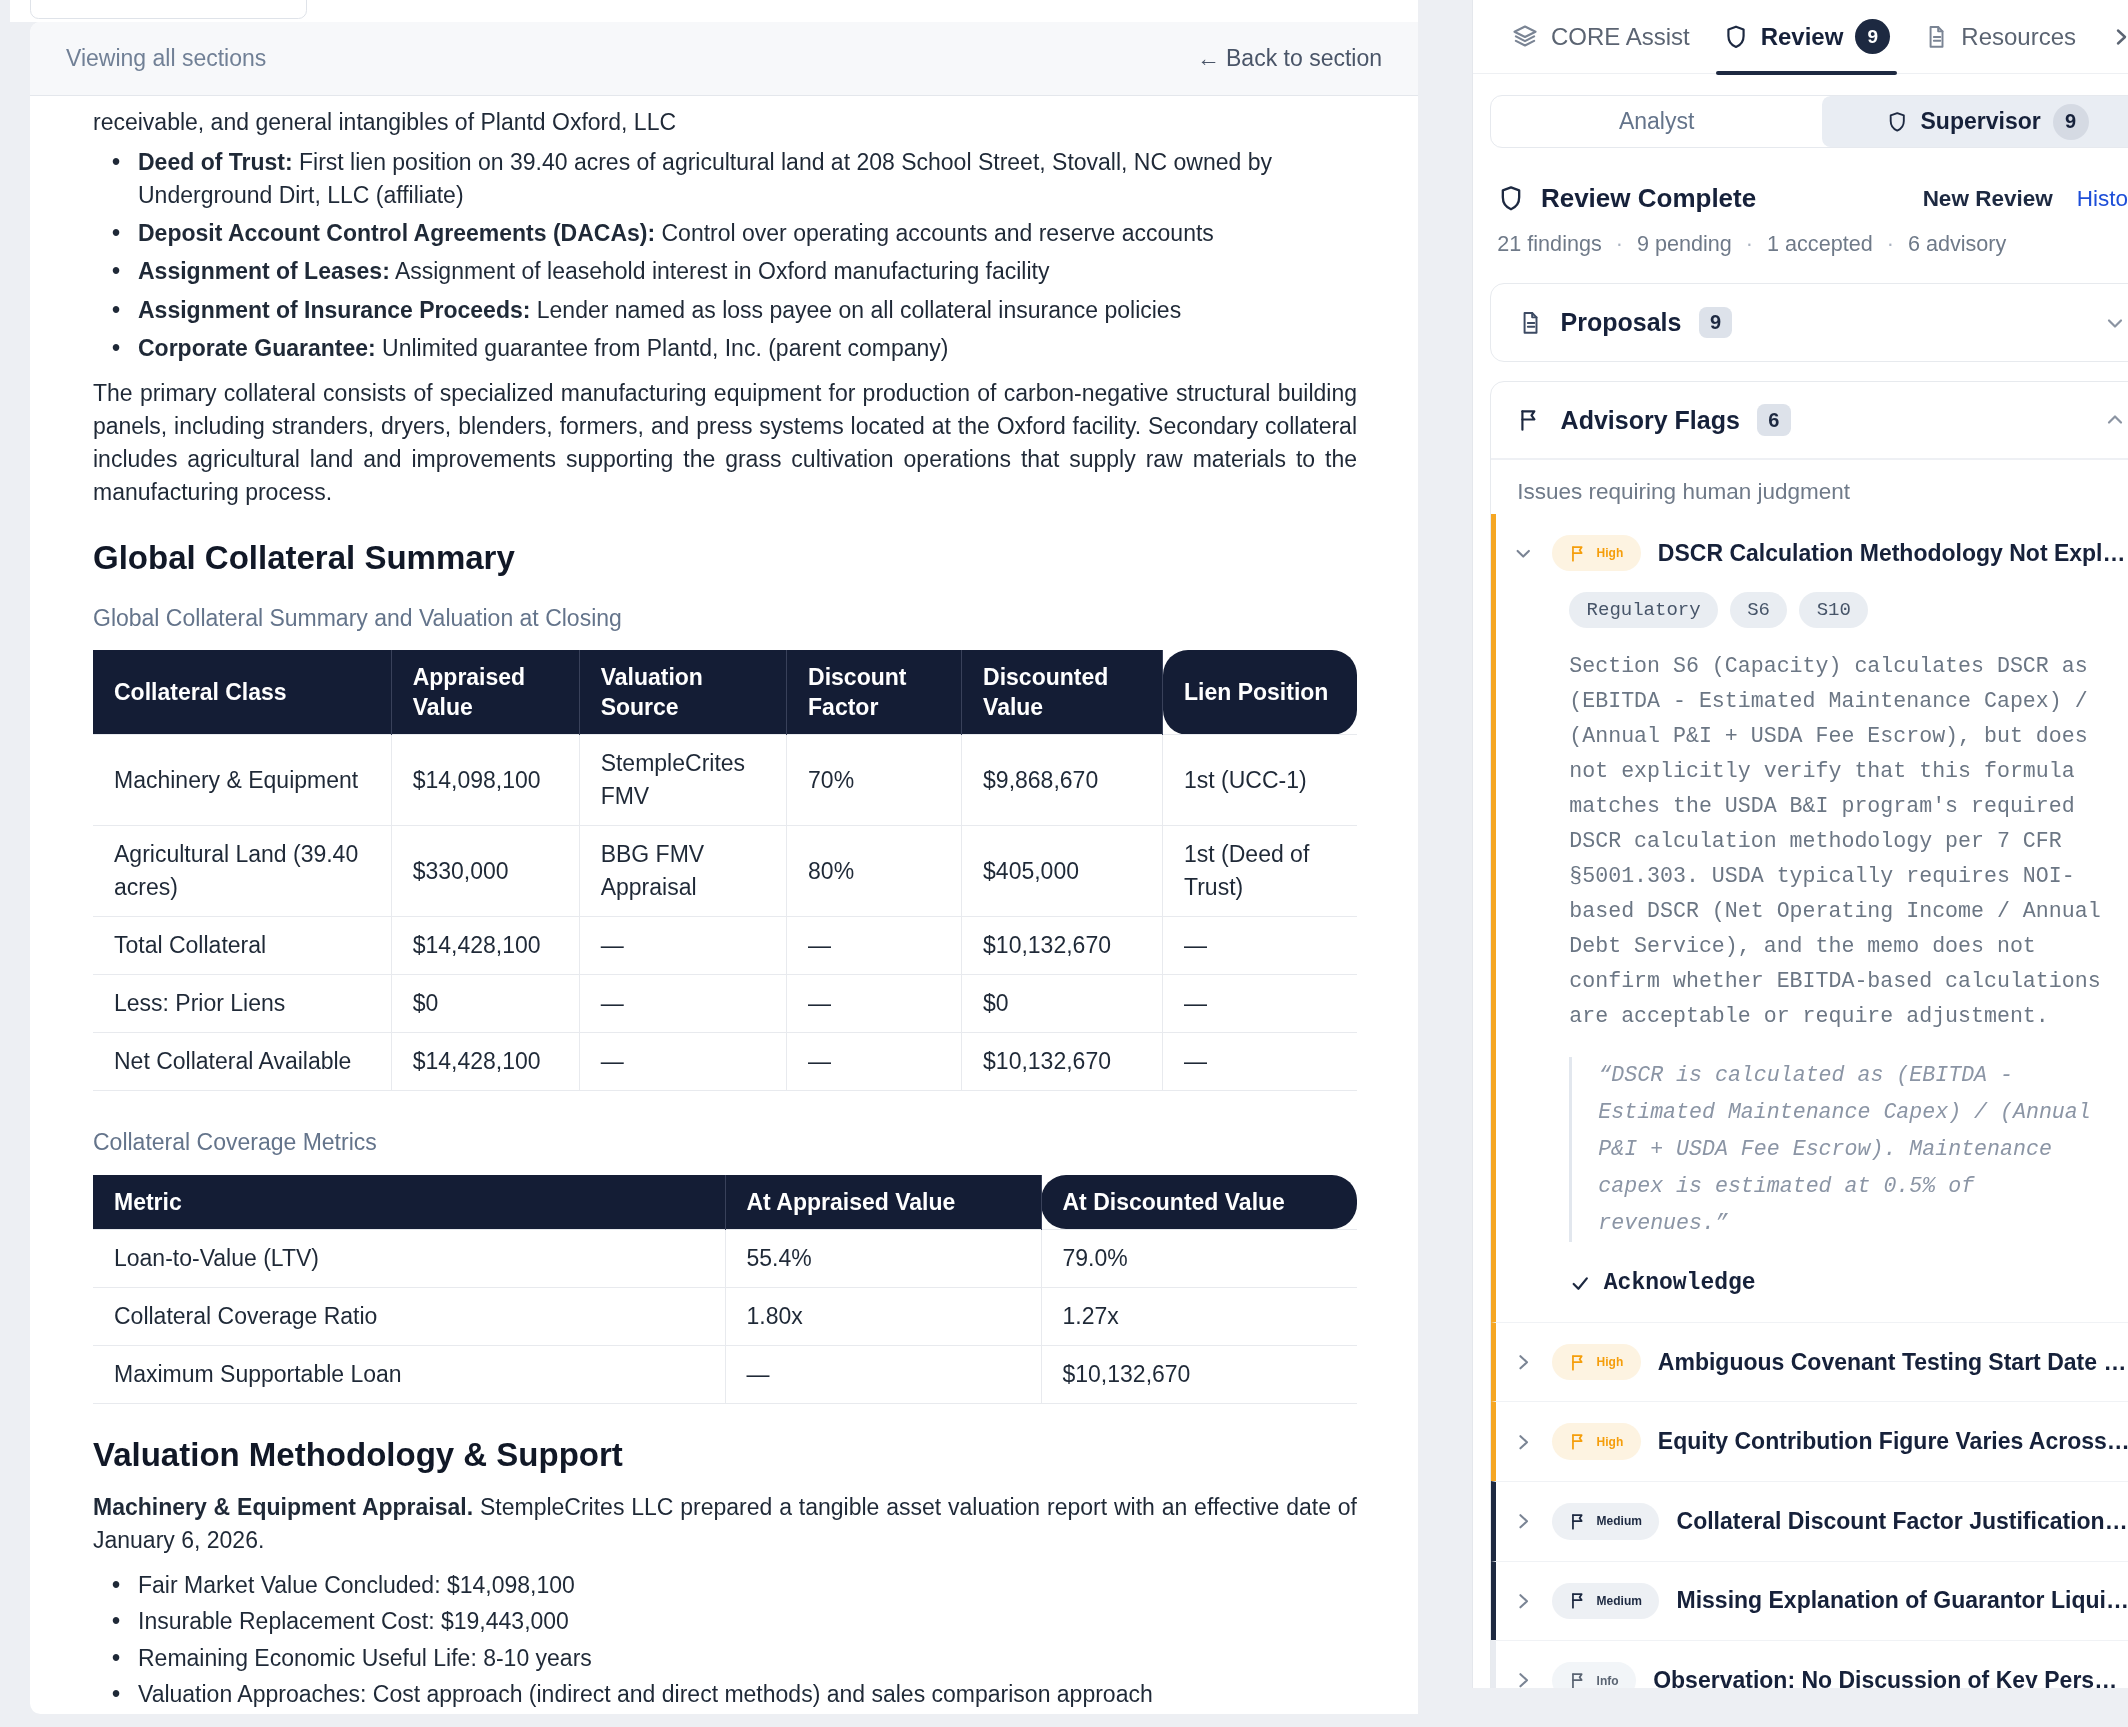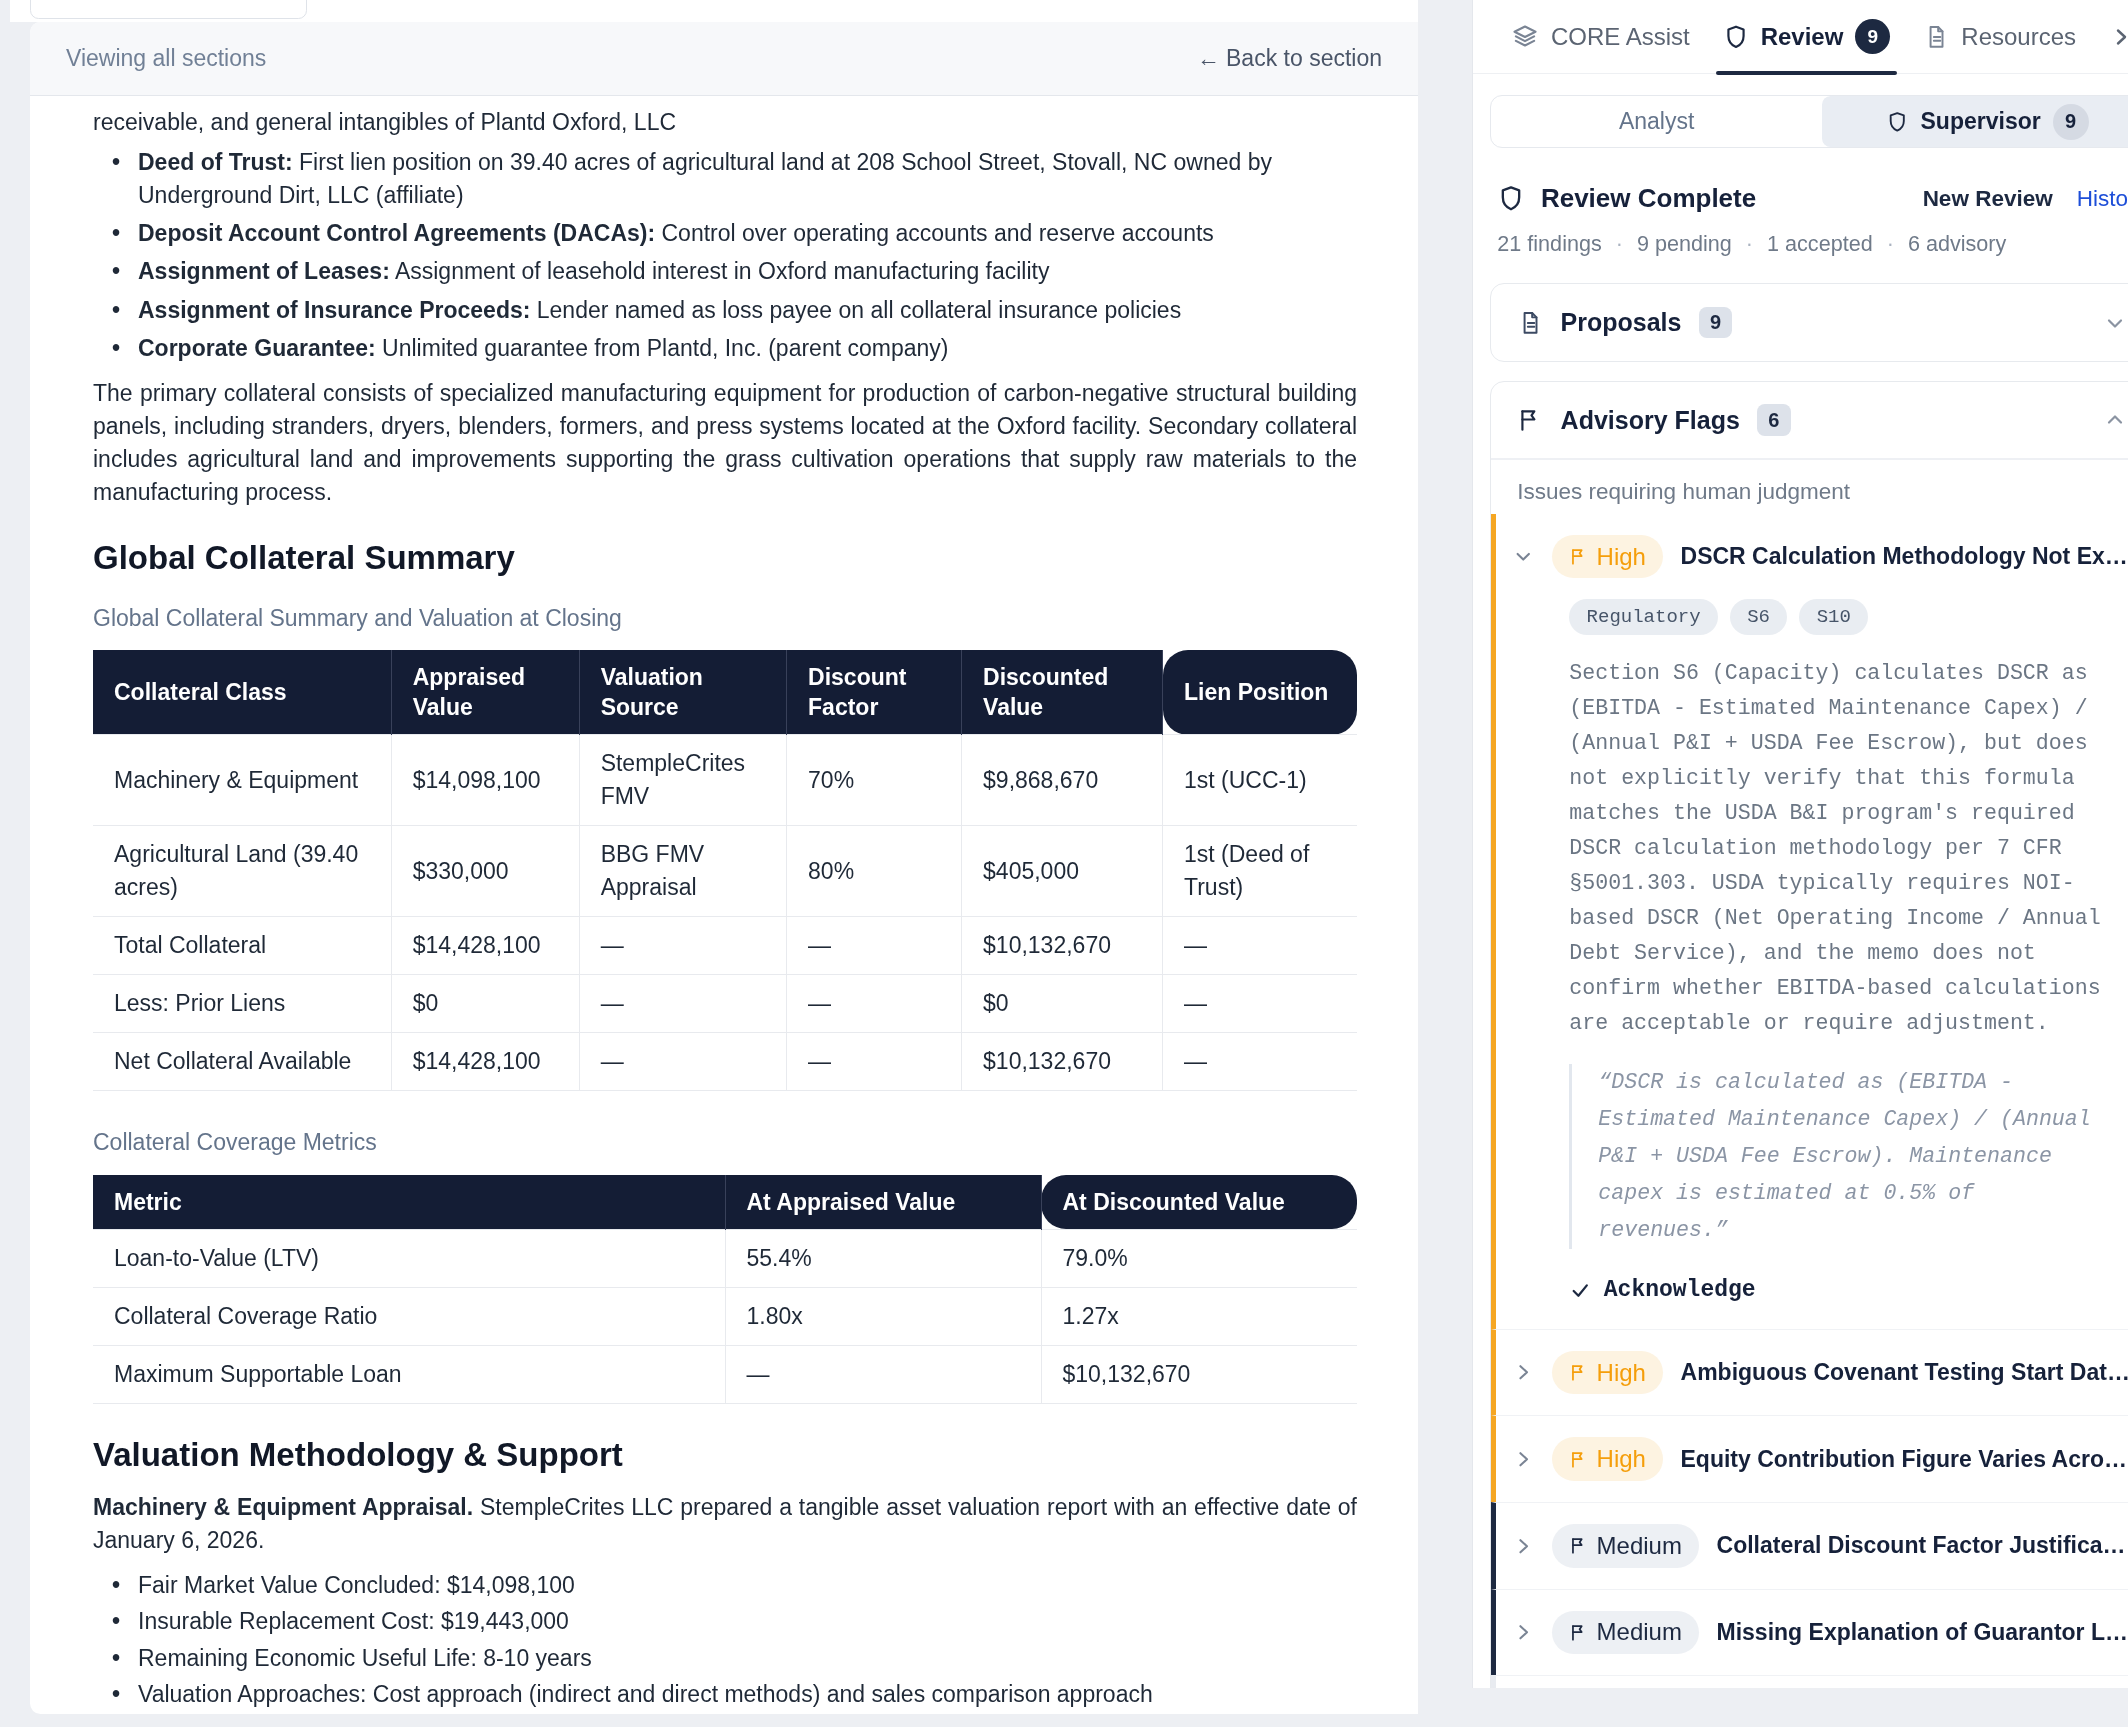--- a/index.html
+++ b/index.html
@@ -109,21 +109,21 @@
 
   .flag-item { border-left:5.2px solid transparent; border-top:1.7px solid #f0f2f5; position:relative; }
   .flag-item.first { border-top:none; }
   .sev-high   { border-left-color:#f5a623; }
   .sev-medium { border-left-color:#1d2941; }
   .sev-info   { border-left-color:#e8ebf0; }
 
   .flag-head { display:flex; align-items:center; gap:17.3px; padding:21px 22.5px 21px 15.6px; cursor:pointer; }
   .chev { color:#7a8494; flex:0 0 auto; }
   .sev-badge { display:flex; align-items:center; gap:8.6px; border-radius:864px; padding:7.8px 17.3px;
-               font-size:24px; font-weight:400; flex:0 0 auto; }
+               font-size:12px; font-weight:700; flex:0 0 auto; }
   .sev-badge.high   { background:#fdf3e1; color:#f59e0b; }
   .sev-badge.medium { background:#edf0f4; color:#1d2941; }
   .sev-badge.info   { background:#f2f5f8; color:#5b6573; }
   .flag-title { font-size:23px; font-weight:600; color:#16213a; white-space:nowrap; overflow:hidden; text-overflow:ellipsis; }
 
   .exp-body { padding:0 24px 26px 73px;font-family:Liberation Mono, monospace; }
   .tags { display:flex; gap:12px; }
   .tag { background:#e9edf2; color:#475569; font-size:19px; border-radius:864px; padding:7px 17.3px; }
   .flag-para { margin-top:21px; font-size:21.6px; line-height:35px; color:#6b7684; max-width:553px; }
   .flag-quote { margin-top:22.5px; border-left:3.5px solid #e2e7ee; padding-left:26px;

